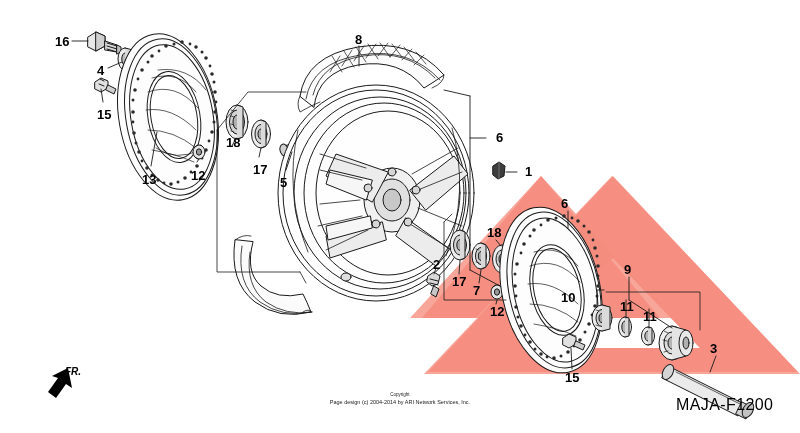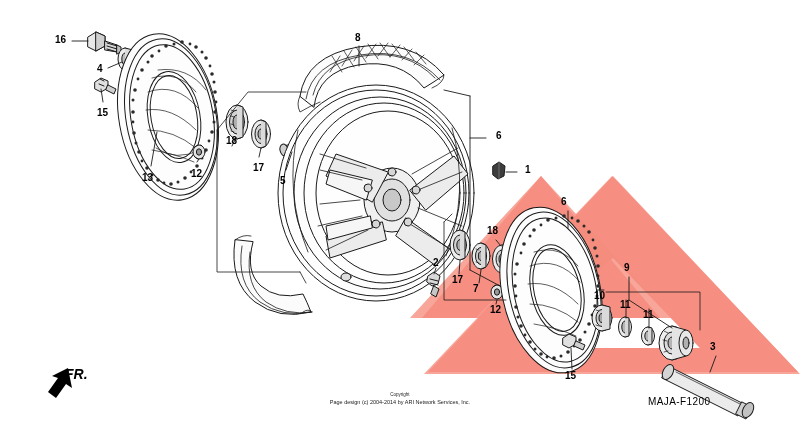--- a/index.html
+++ b/index.html
@@ -14,36 +14,36 @@
            font-family:"Liberation Sans",sans-serif;white-space:nowrap;}
   .wm-auto{color:#f7cd86;}
   .wm-moto{color:#f5806e;}
   .wm-hub{color:#7d7d7d;}
 
   
   #diagram{position:absolute;inset:0;}
 
   
   .lbl{position:absolute;font-family:"Liberation Sans",sans-serif;
-       font-size:10px;font-weight:bold;color:#000;line-height:1;
+       font-size:13px;font-weight:bold;color:#000;line-height:1;
        white-space:nowrap;}
 
   
   #fr-mark{position:absolute;left:28px;top:364px;width:80px;height:36px;}
-  #fr-mark .fr-text{position:absolute;left:37px;top:2px;font-size:14px;
+  #fr-mark .fr-text{position:absolute;left:37px;top:2px;font-size:10px;
        font-weight:bold;font-style:italic;color:#000;
        font-family:"Liberation Sans",sans-serif;}
 
   
   #copyright{position:absolute;left:0;top:392px;width:800px;text-align:center;
              font-size:5px;color:#222;font-family:"Liberation Sans",sans-serif;
              line-height:1.45;}
   #copyright .cr-line1{display:block;font-size:4.5px;}
   #copyright .cr-line2{display:block;font-size:5.5px;}
-  #partno{position:absolute;left:648px;top:396px;font-size:10px;
+  #partno{position:absolute;left:676px;top:396px;font-size:16px;
           letter-spacing:.4px;color:#000;font-family:"Liberation Sans",sans-serif;}
 </style>
 </head>
 <body>
 
 <div id="stage">
 
   <svg class="wm-tri" x="0" y="0" width="800" height="433" viewBox="0 0 800 433" style="left:0;top:0;width:800px;height:433px;">
     <g fill="#f5897a" opacity="0.78">
 
@@ -477,21 +477,21 @@
     <span class="lbl" style="left:355px;top:33px">8</span>
     <span class="lbl" style="left:496px;top:131px">6</span>
     <span class="lbl" style="left:525px;top:165px">1</span>
     <span class="lbl" style="left:433px;top:258px">2</span>
     <span class="lbl" style="left:452px;top:275px">17</span>
     <span class="lbl" style="left:473px;top:284px">7</span>
     <span class="lbl" style="left:487px;top:226px">18</span>
     <span class="lbl" style="left:490px;top:305px">12</span>
     <span class="lbl" style="left:561px;top:197px">6</span>
     <span class="lbl" style="left:624px;top:263px">9</span>
-    <span class="lbl" style="left:594px;top:291px">10</span>
+    <span class="lbl" style="left:561px;top:291px">10</span>
     <span class="lbl" style="left:620px;top:300px">11</span>
     <span class="lbl" style="left:643px;top:310px">11</span>
     <span class="lbl" style="left:710px;top:342px">3</span>
     <span class="lbl" style="left:565px;top:371px">15</span>
   </div>
 
   <div id="fr-mark">
     <svg width="80" height="36" viewBox="0 0 80 36">
       <path d="M40 4 L24 12 L30 14 L20 28 L28 34 L38 20 L44 24 Z" fill="#000"></path>
     </svg>

